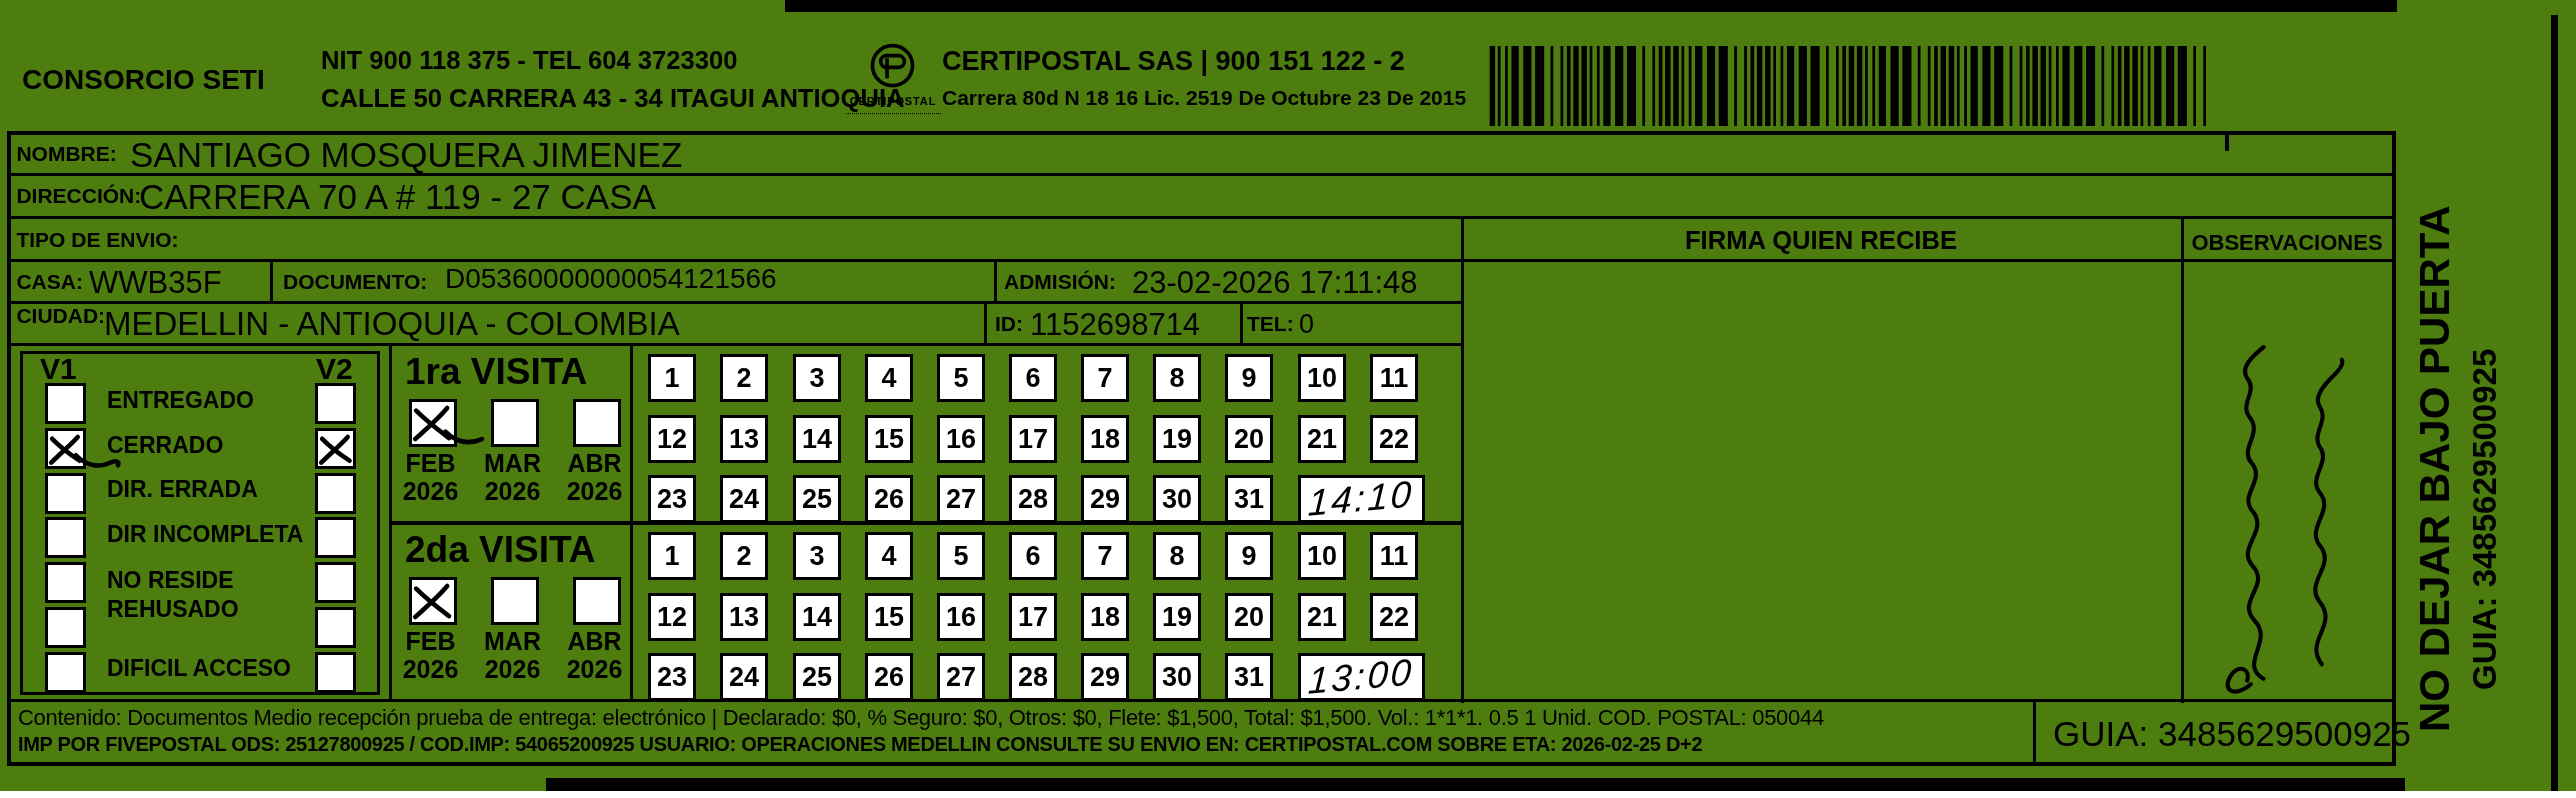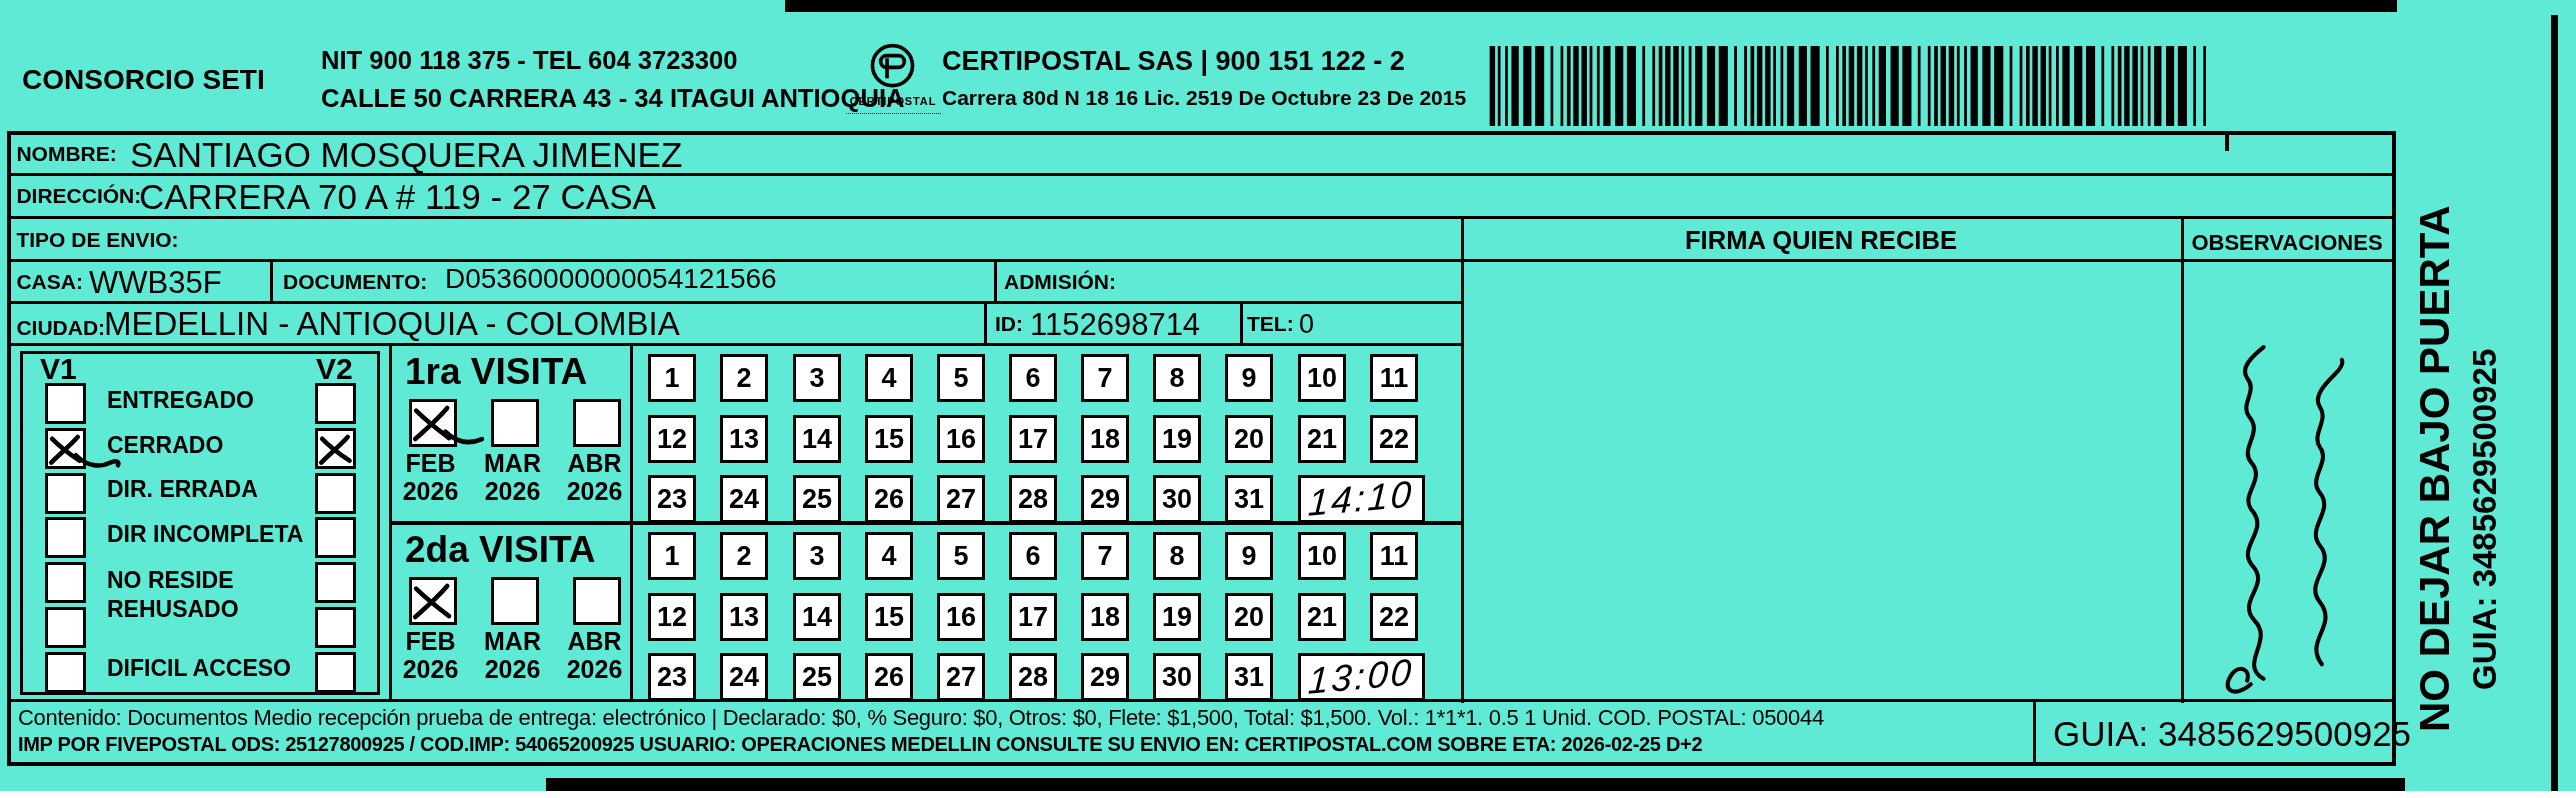--- a/index.html
+++ b/index.html
@@ -1,16 +1,16 @@
 <!DOCTYPE html>
 <html style="font-size:14.6px"><head>
 <meta charset="utf-8">
 <style>
   html,body{margin:0;padding:0;background:#fff}
-  #page{position:relative;width:2576px;height:791px;background:#5eead4;color:#000;
+  #page{position:relative;width:2576px;height:791px;background:#4d7c0f;color:#000;
         font-family:"Liberation Sans",sans-serif;overflow:hidden}
   .t{position:absolute;white-space:nowrap}
   .b{font-weight:700}
   .ln{position:absolute;background:#000}
   .art{position:absolute;background:#000}
   .cb{position:absolute;width:35px;height:35px;border:3.7px solid #000;background:#fff}
   .daybox{position:absolute;width:42px;height:42px;border:3.7px solid #000;background:#fff;
           display:flex;align-items:center;justify-content:center;font-weight:700;font-size:27px}
   .timebox{position:absolute;width:121px;height:42px;border:3.7px solid #000;background:#fff;
            display:flex;align-items:center;justify-content:center}
@@ -137,22 +137,23 @@
   <div class="t b" style="left:16.4px;top:184px;font-size:21px">DIRECCIÓN:</div>
   <div class="t" style="left:139px;top:177px;font-size:35px">CARRERA 70 A # 119 - 27 CASA</div>
 
   <div class="t b" style="left:16.4px;top:228px;font-size:21px">TIPO DE ENVIO:</div>
 
   <div class="t b" style="left:16.4px;top:270px;font-size:21px">CASA:</div>
   <div class="t" style="left:89px;top:265px;font-size:31px">WWB35F</div>
   <div class="t b" style="left:283px;top:270px;font-size:21px">DOCUMENTO:</div>
   <div class="t" style="left:445px;top:263px;font-size:28px">D05360000000054121566</div>
   <div class="t b" style="left:1004px;top:270px;font-size:21px">ADMISIÓN:</div>
-
-  <div class="t b" style="left:16.4px;top:316px;font-size:21px">CIUDAD:</div>
+  <div class="t" style="left:1132px;top:265px;font-size:31px">23-02-2026 17:11:48</div>
+
+  <div class="t b" style="left:16.4px;top:304px;font-size:21px">CIUDAD:</div>
   <div class="t" style="left:104px;top:305px;font-size:33px">MEDELLIN - ANTIOQUIA - COLOMBIA</div>
   <div class="t b" style="left:995px;top:312px;font-size:21px">ID:</div>
   <div class="t" style="left:1030px;top:307px;font-size:31px">1152698714</div>
   <div class="t b" style="left:1247px;top:312px;font-size:21px">TEL:</div>
   <div class="t" style="left:1299px;top:309px;font-size:27px">0</div>
 
   <div class="t b ctr" style="left:1461px;top:226px;width:720px;font-size:25.6px">FIRMA QUIEN RECIBE</div>
   <div class="t b ctr" style="left:2182px;top:230px;width:210px;font-size:22px">OBSERVACIONES</div>
 
   <div id="status-box">

